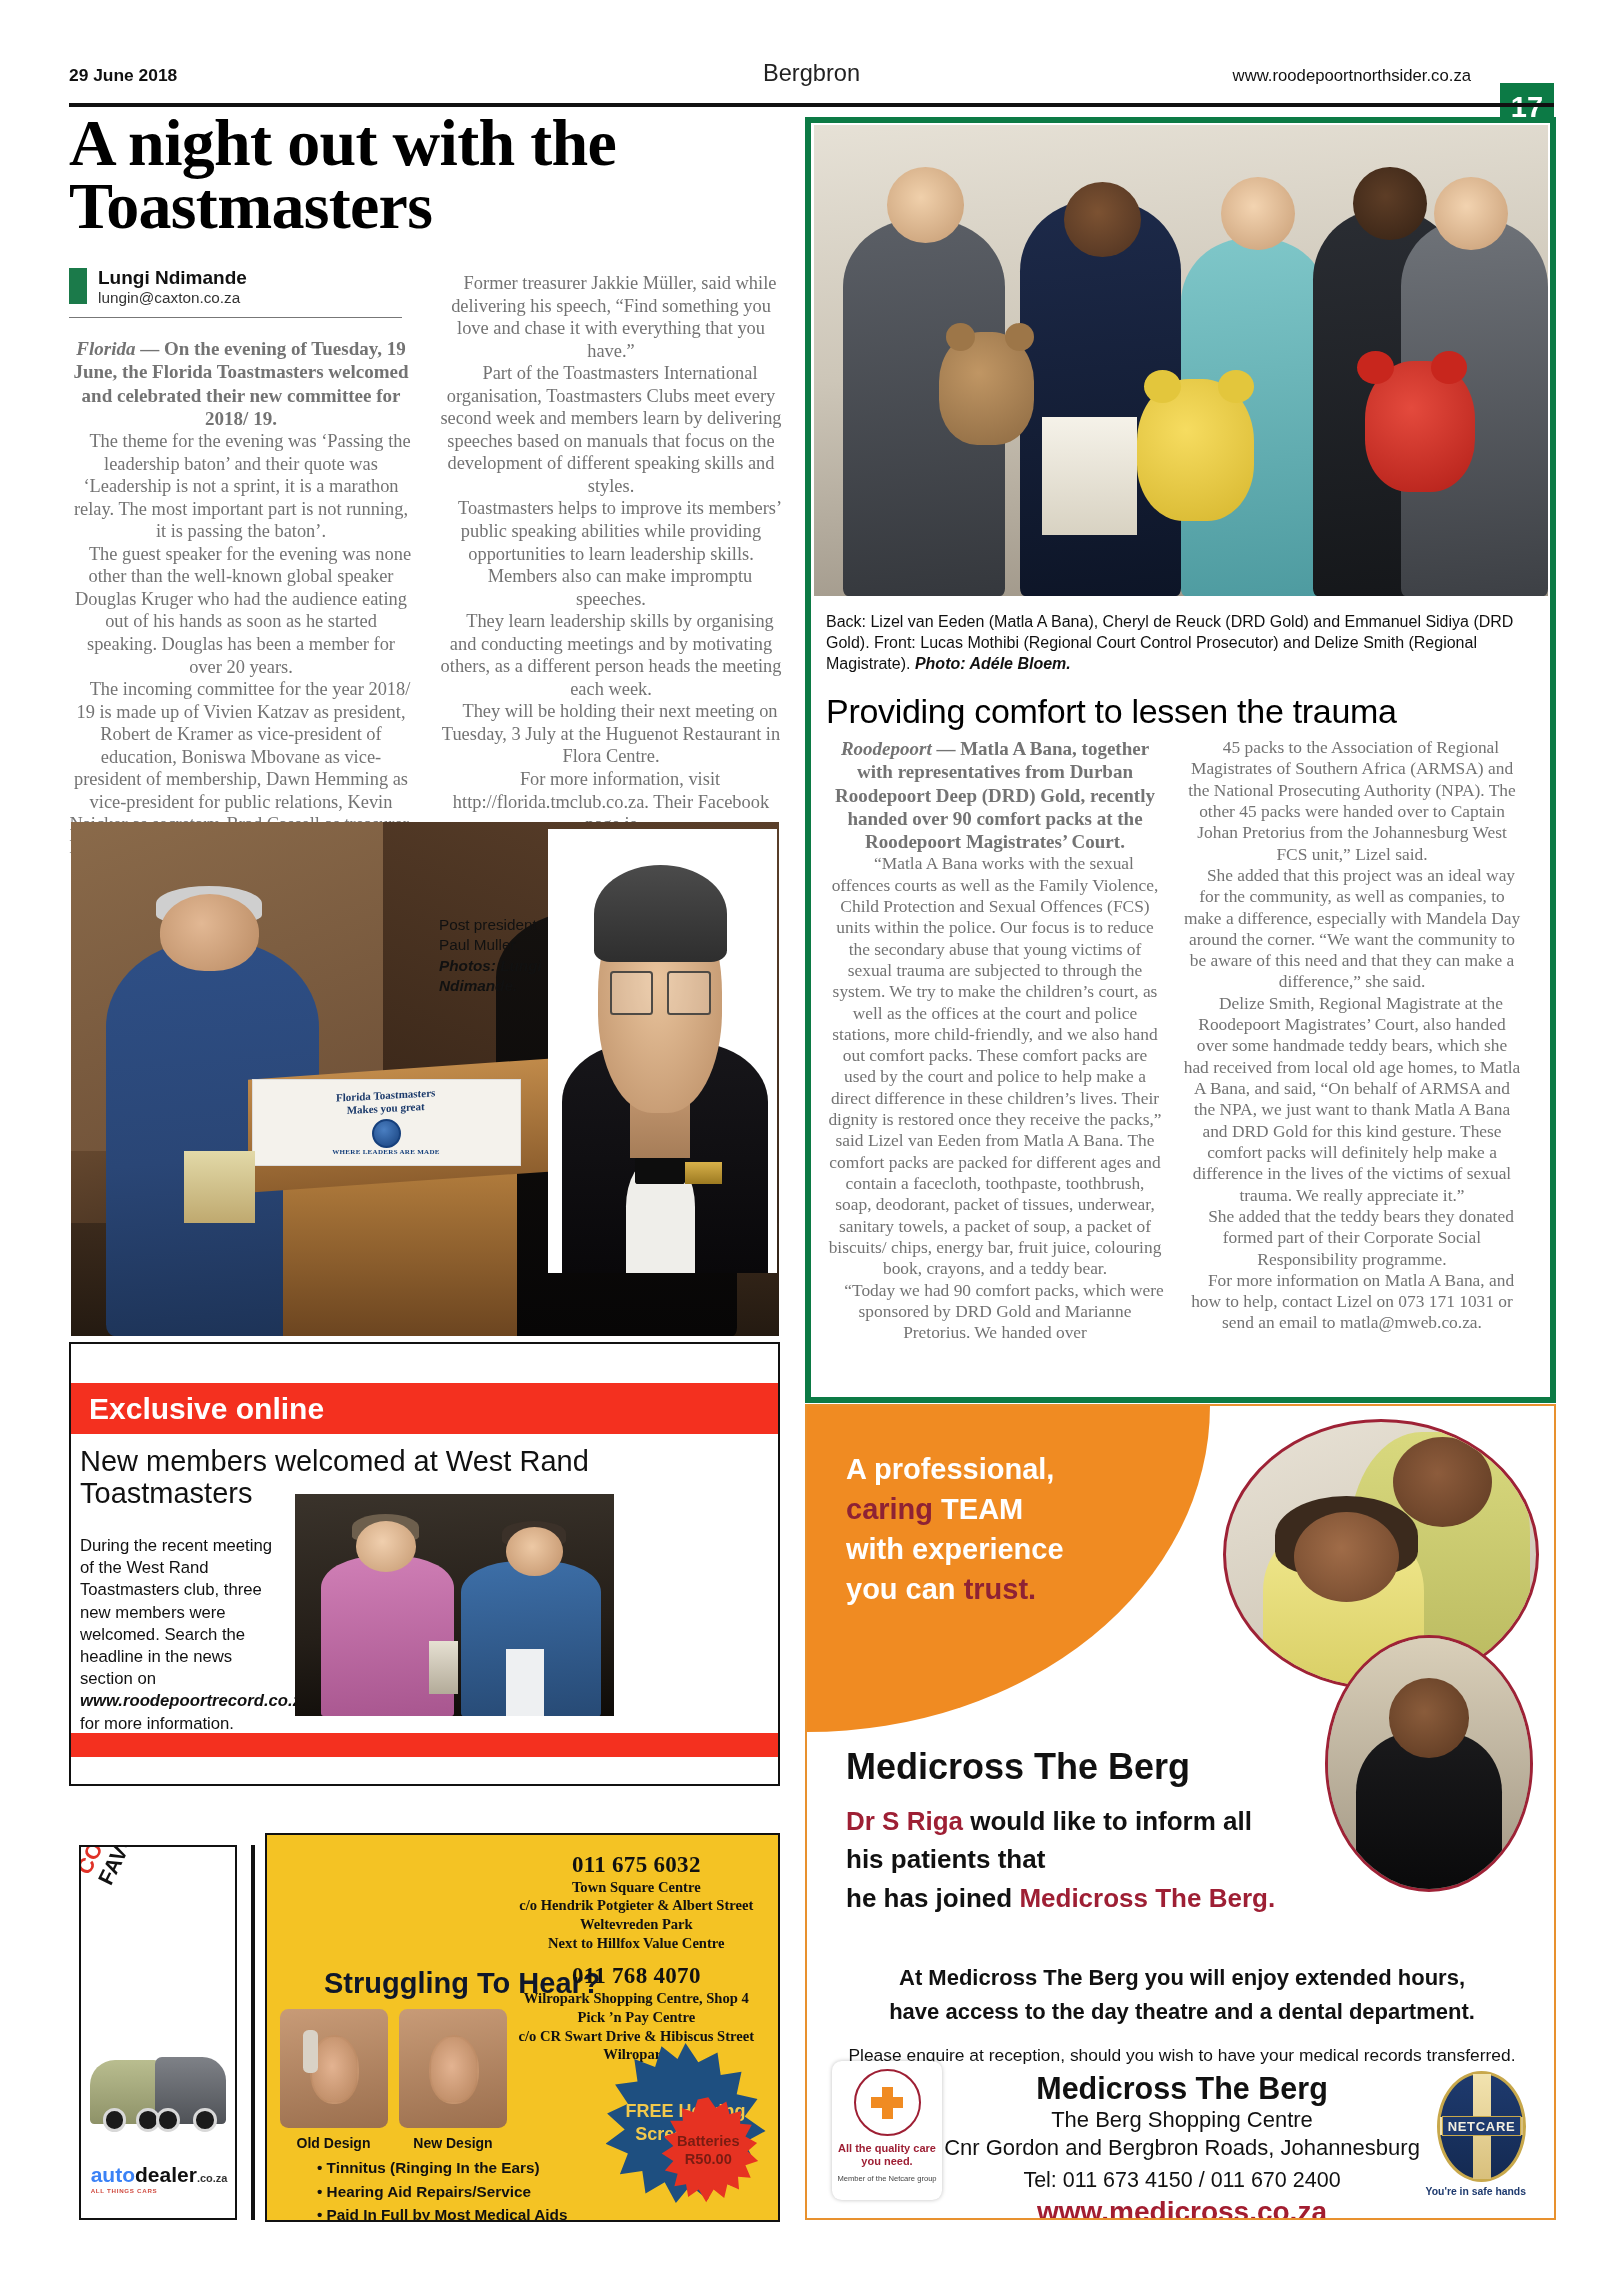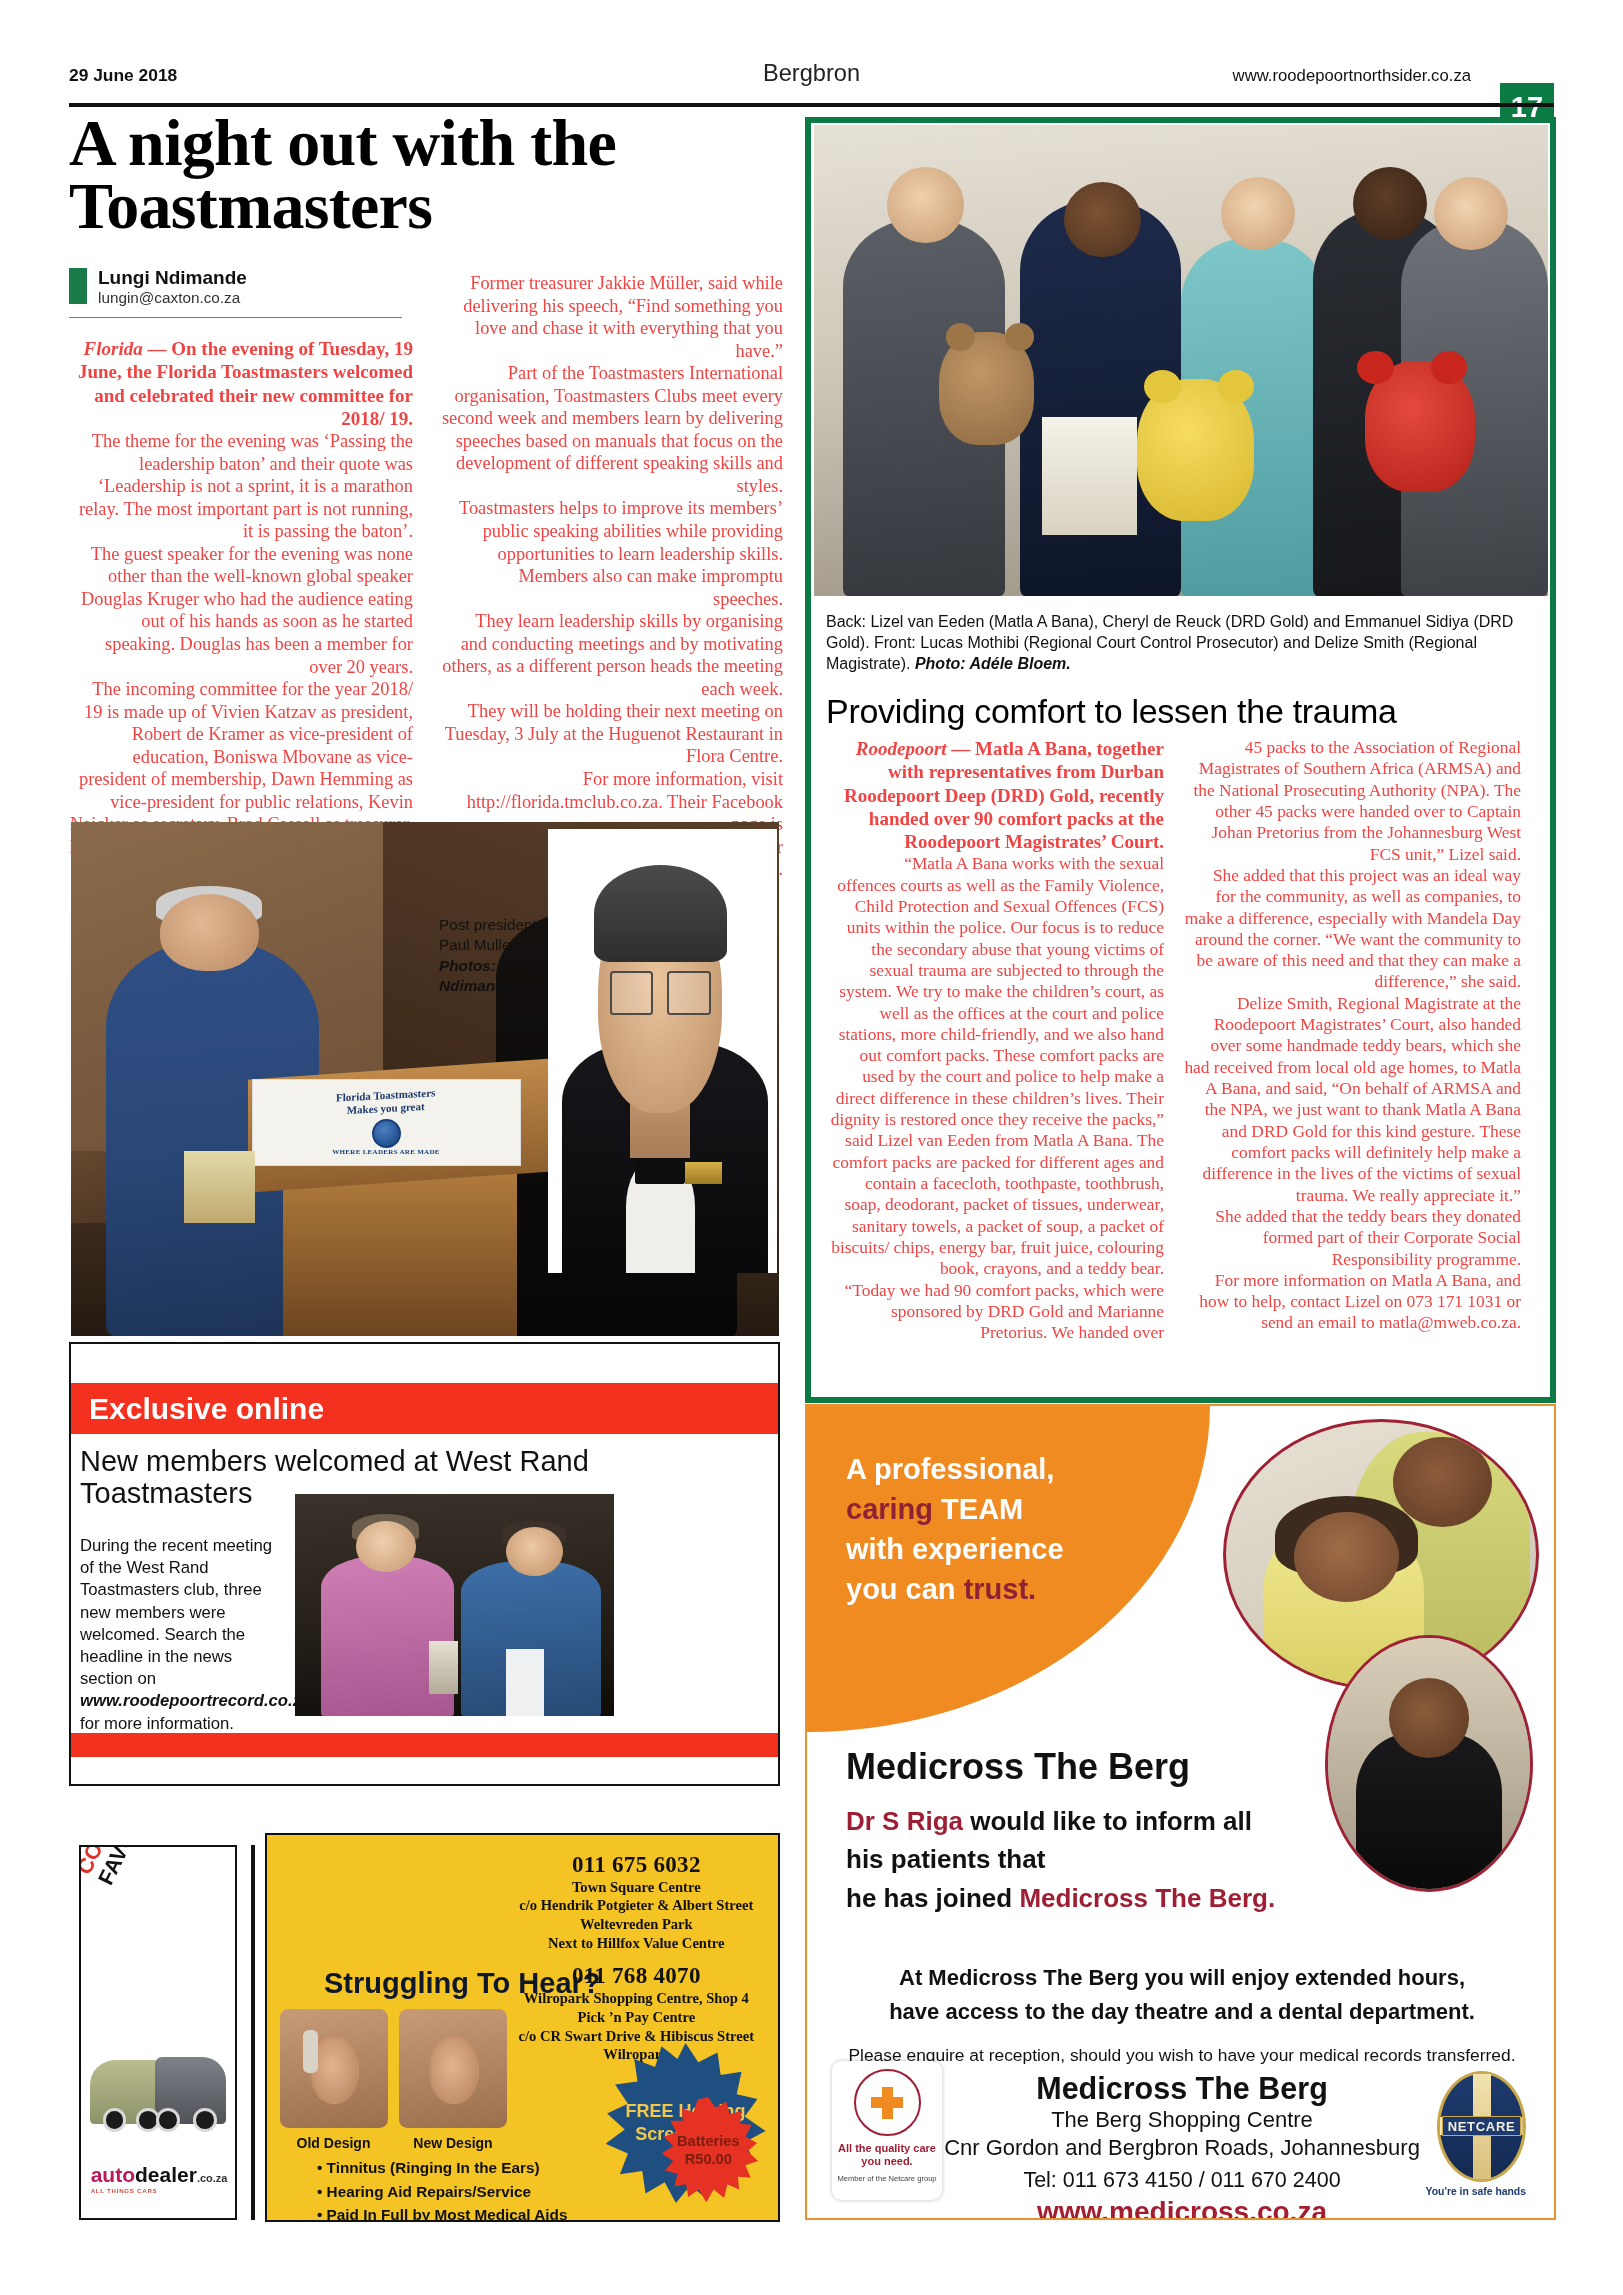--- a/index.html
+++ b/index.html
@@ -64,21 +64,21 @@
   .byline-email {
     position: absolute; left: 29px; top: 22px;
     font-family: "Liberation Sans", sans-serif;
     font-size: 15.3px; color: #333;
   }
   .byline-rule {
     position: absolute; left: 0; top: 50px; width: 333px; height: 1.4px;
     background: #777;
   }
 
-  .col { position: absolute; font-size: 18.4px; line-height: 1.225; text-align: right; color: #ef4444; }
+  .col { position: absolute; font-size: 18.4px; line-height: 1.225; text-align: center; color: #737373; }
   .col p { text-indent: 18px; }
   .col p.lead { text-indent: 0; font-weight: bold; font-size: 19px; }
   .col p.lead i { font-style: italic; }
 
   #a1-col1 { left: 69px; top: 337px; width: 344px; }
   #a1-col2 { left: 439px; top: 272px; width: 344px; }
 
   
   .photo-podium {
     position: absolute; left: 71px; top: 822px; width: 708px; height: 514px;
@@ -454,21 +454,21 @@
     background: linear-gradient(180deg,#b9bd8f,#8e9268); border-radius: 25px 7px 4.2px 4.2px; }
   .ad-car2 { position:absolute; right:6%; bottom:12.5px; width:46%; height:67px;
     background: linear-gradient(180deg,#7e8187,#4f5257); border-radius: 7px 23.6px 4.2px 4.2px; }
   .ad-wheel { position:absolute; bottom:4.2px; width:23.6px; height:23.6px; border-radius:50%;
     background:#1b1b1b; border:3.5px solid #d8d8d8; }
   .ad-logo {
     position: absolute; left: 9.7px; bottom: 23.6px; width: 139px;
     font-family: "Liberation Sans", sans-serif; font-weight: bold;
     font-size: 21px; color: #111;
   }
-  .ad-logo .auto { color: #be185d; }
+  .ad-logo .auto { color: #3b82f6; }
   .ad-logo .coza { font-size: 11px; color: #333; }
   .ad-logo .tiny { display:block; font-size: 6.2px; color:#d04a3f; letter-spacing:0.7px; }
   .ad-divider {
     position: absolute; left: 251px; top: 1845px; width: 3.5px; height: 375px;
     background: #111;
   }
 </style>
 </head>
 <body>
 

